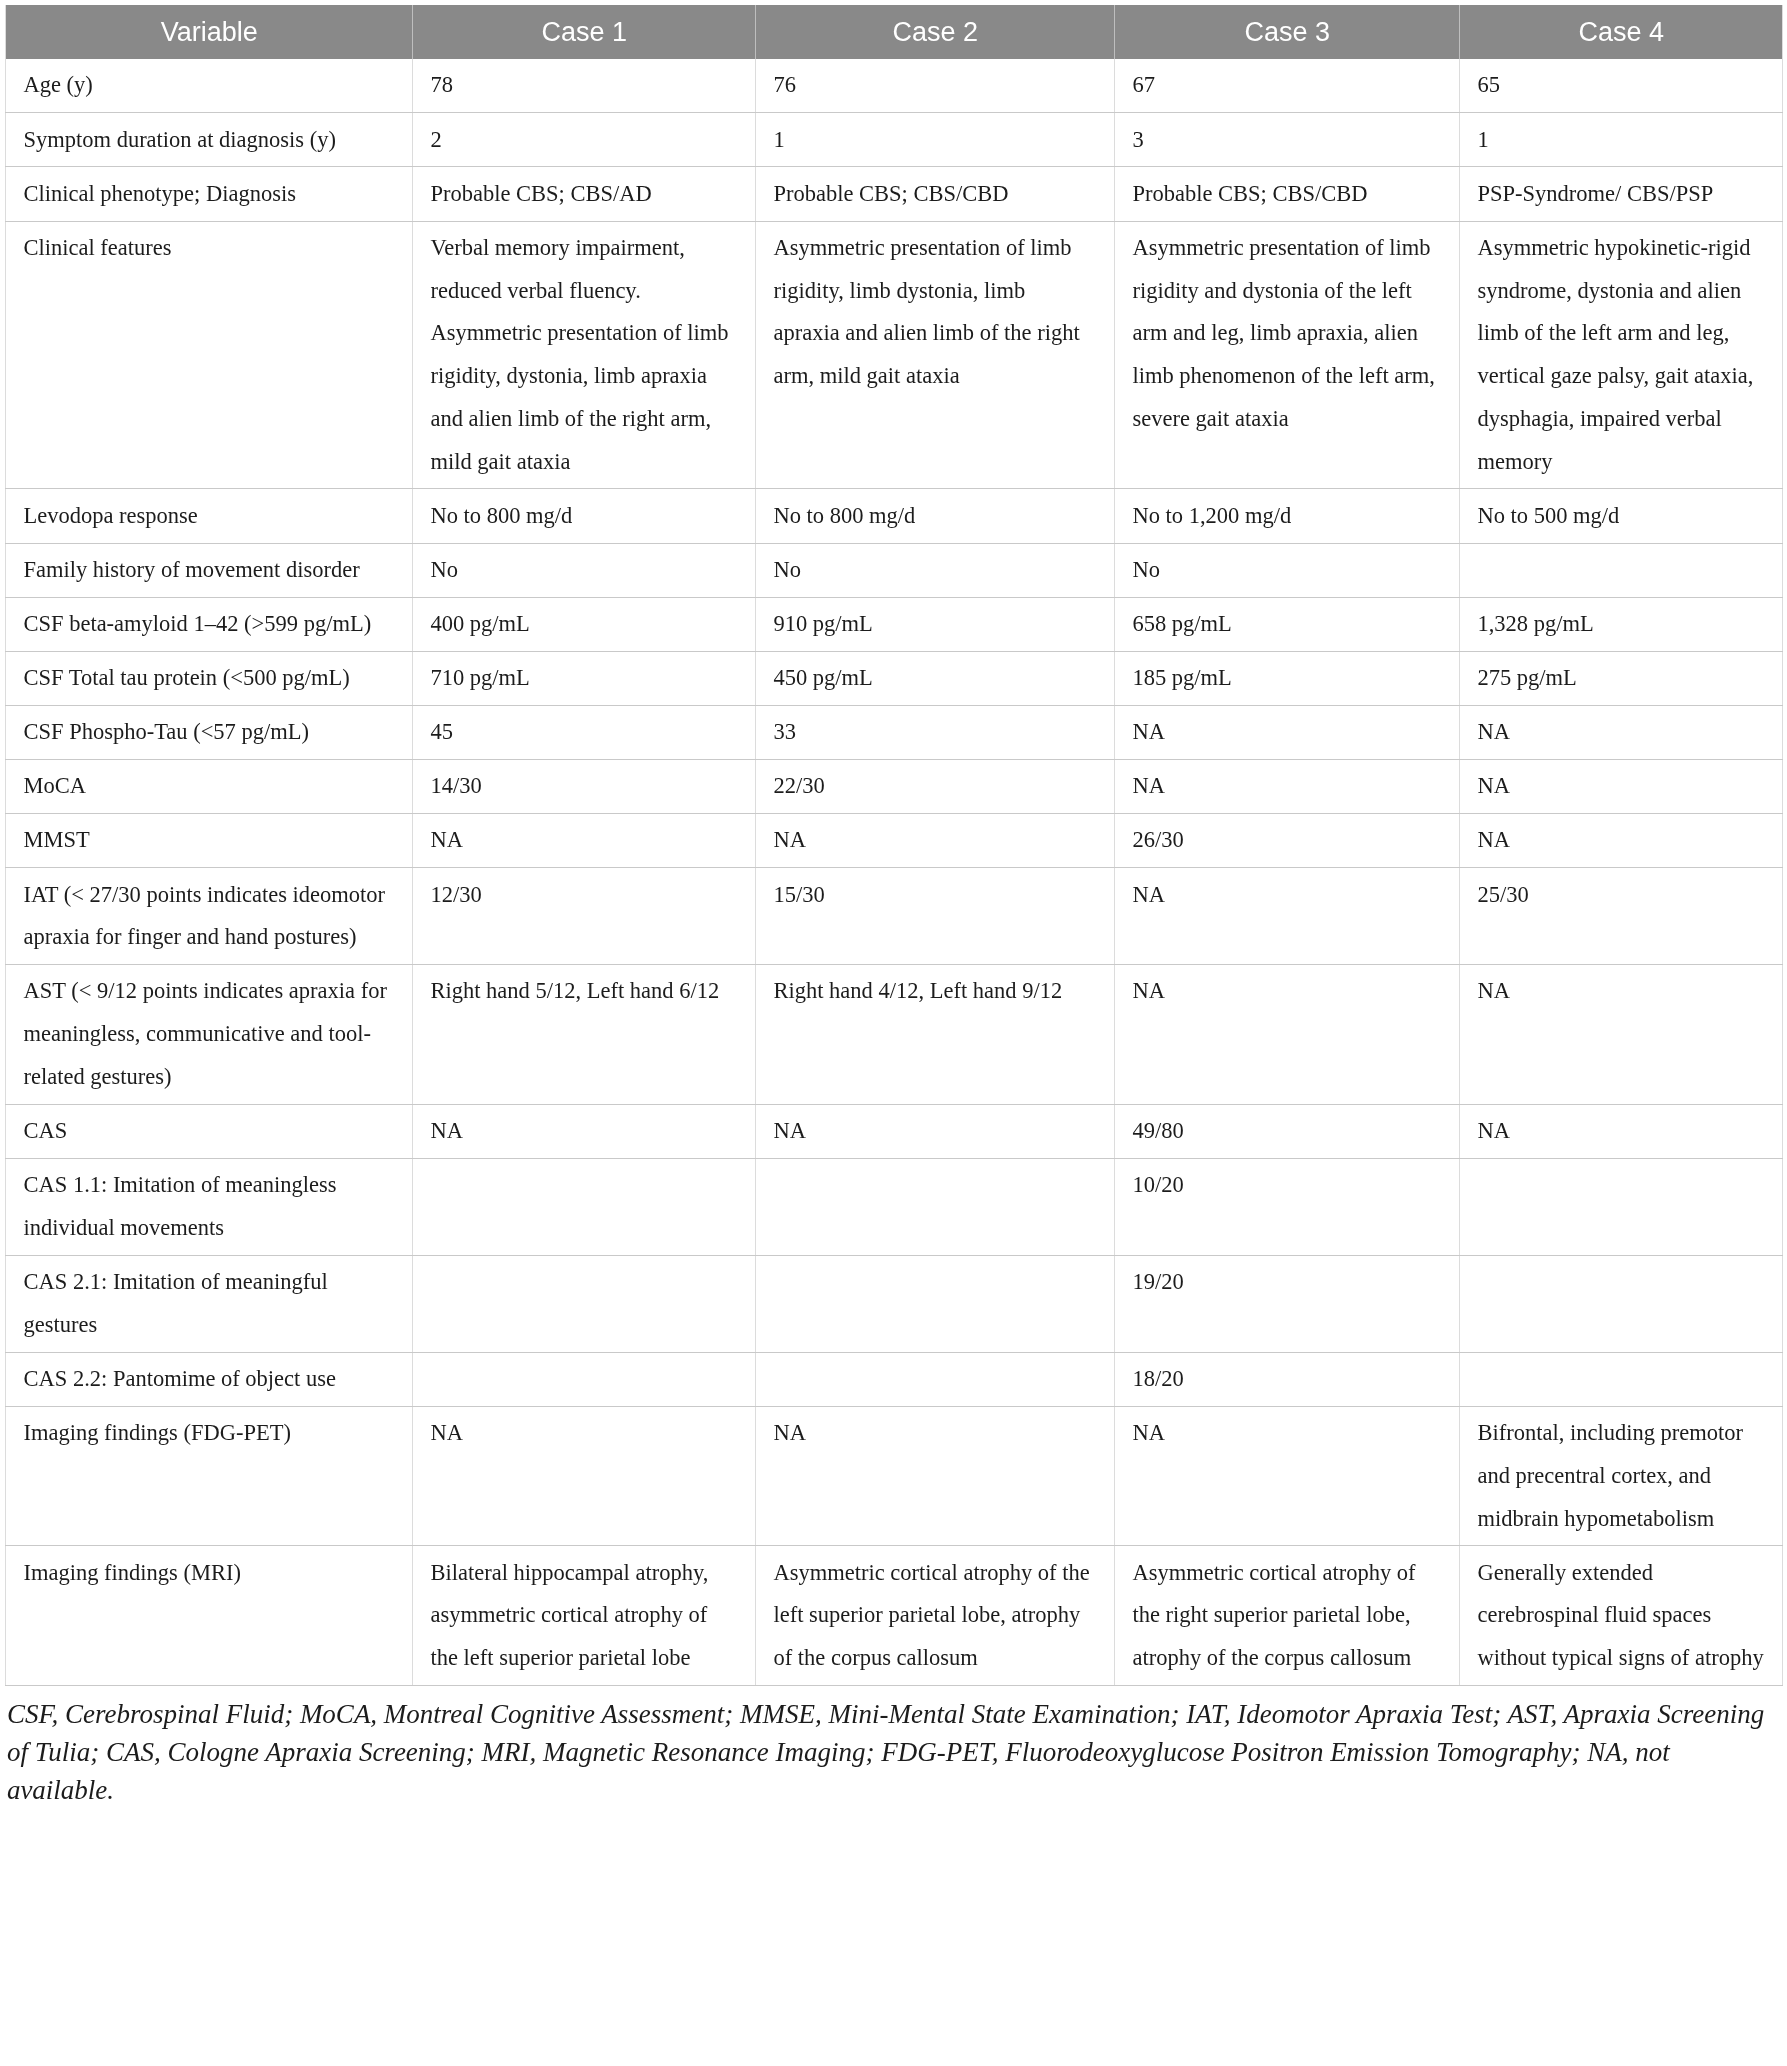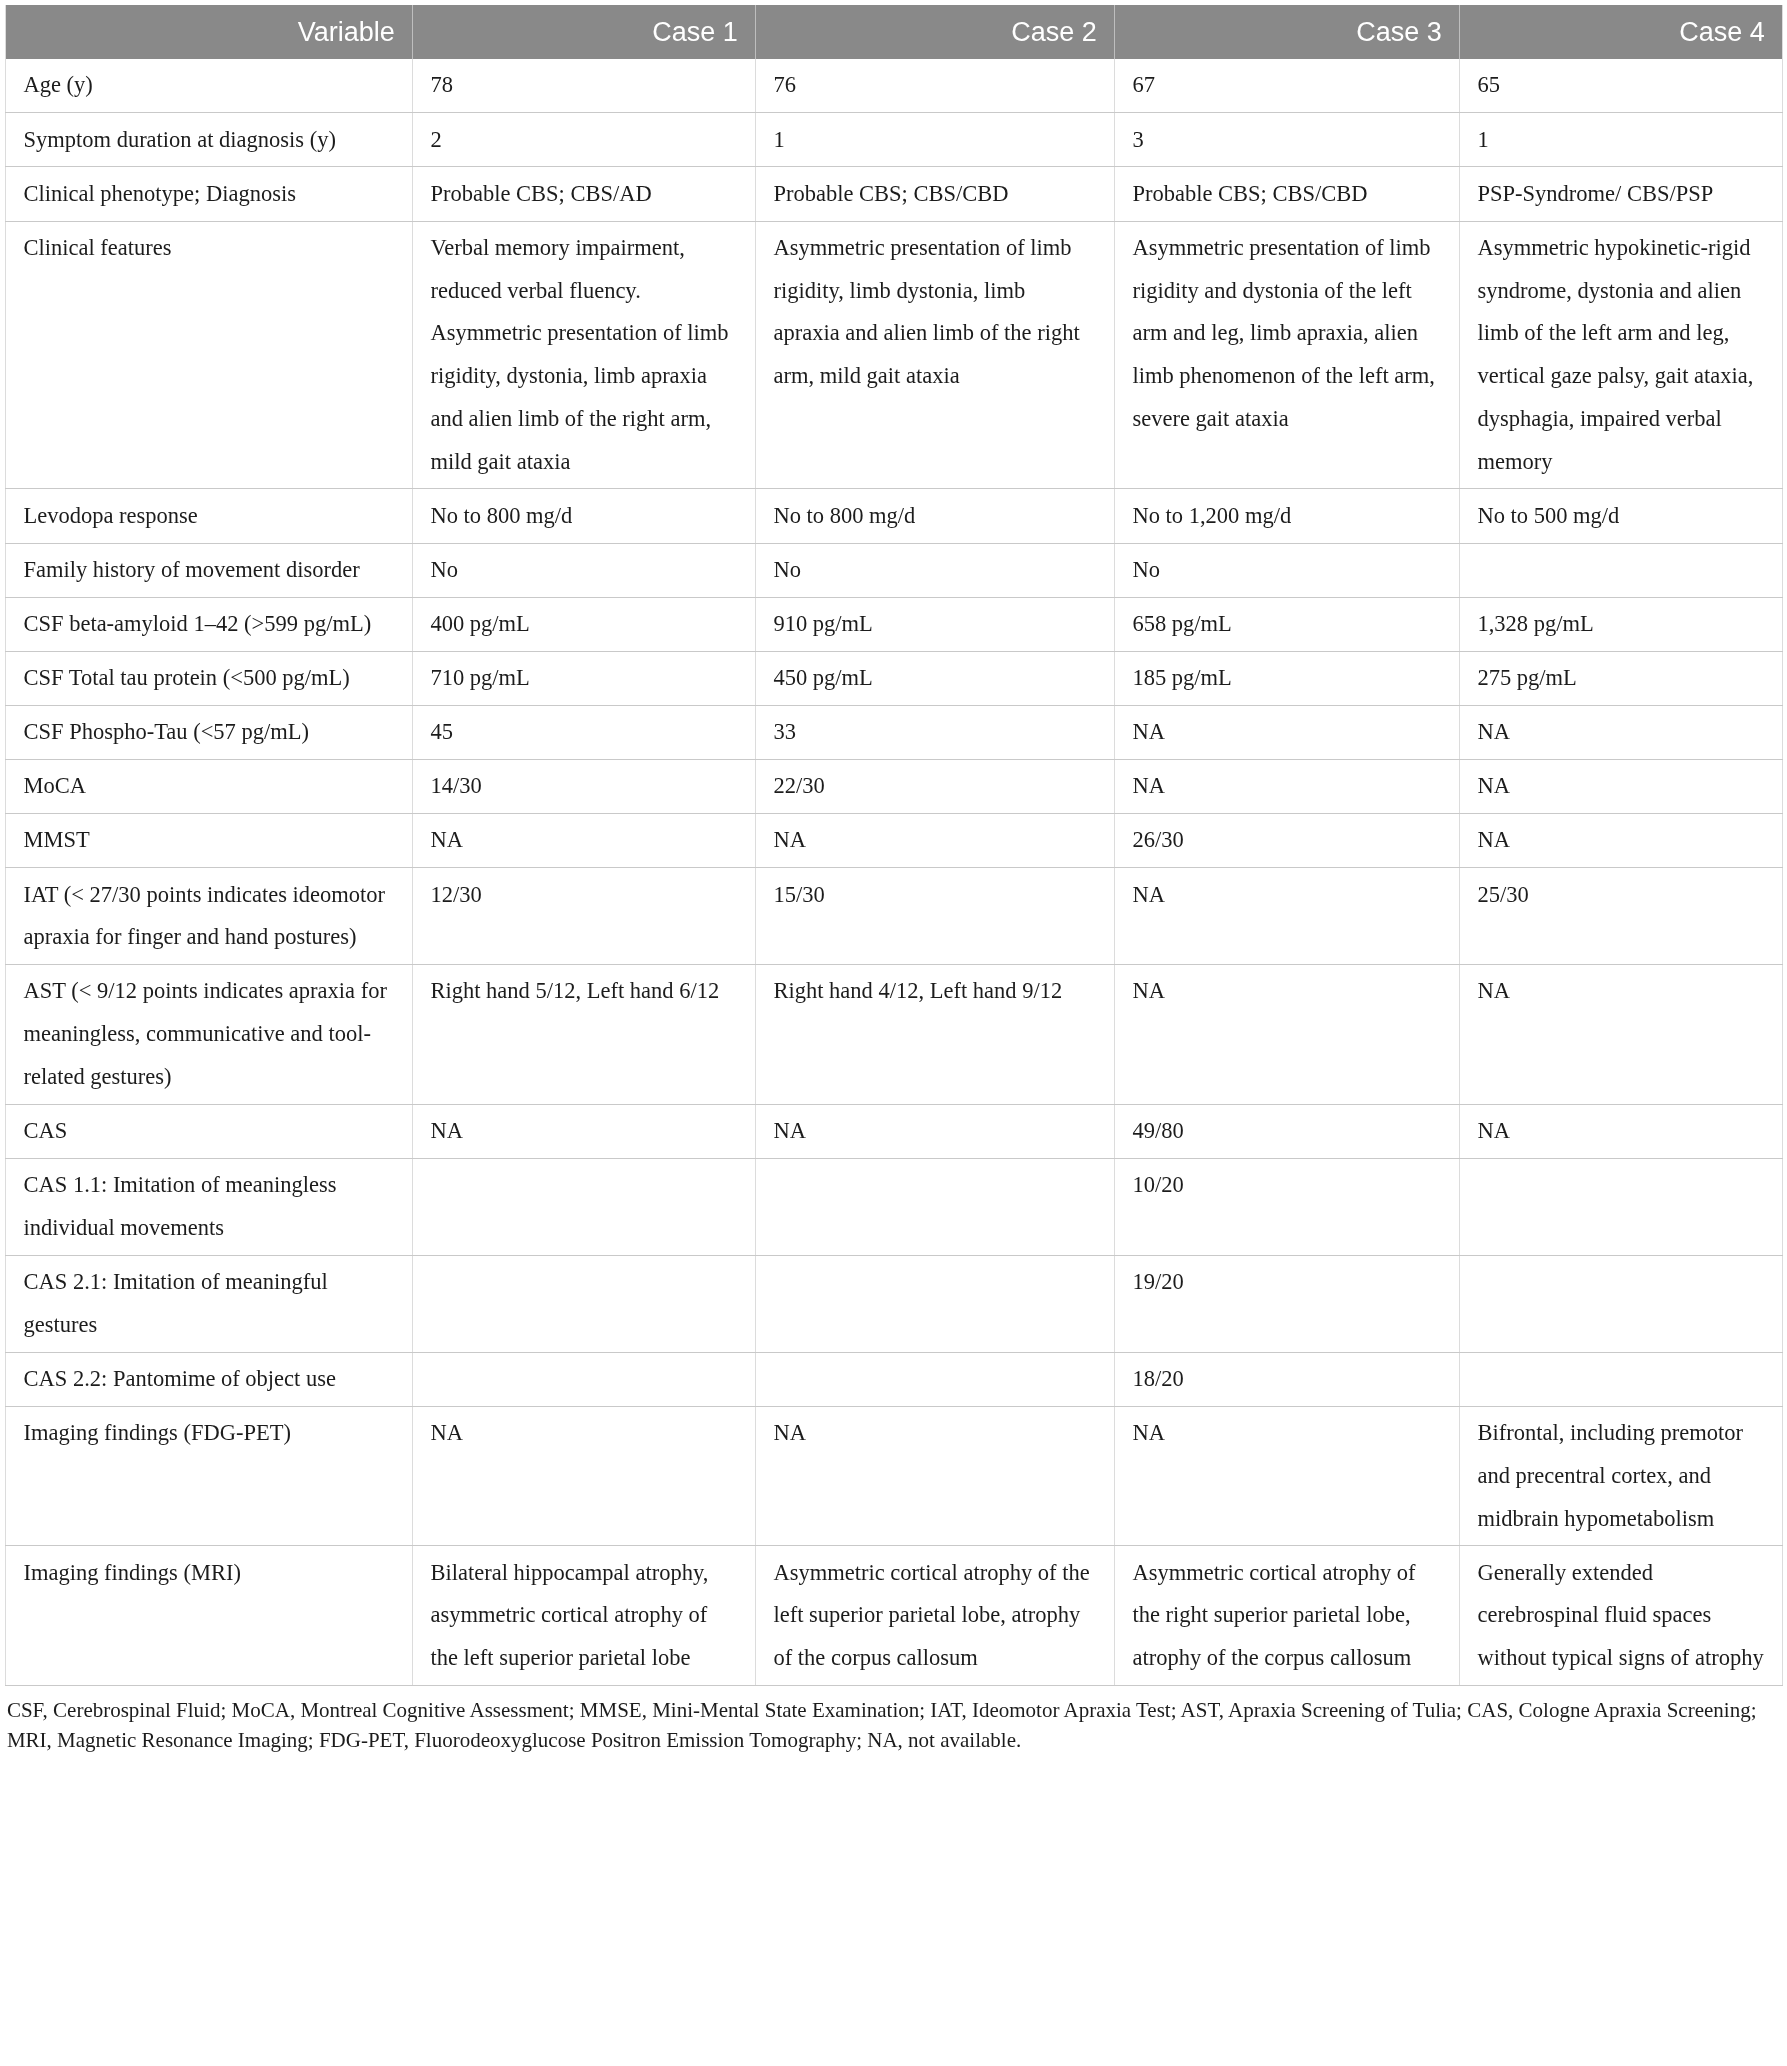--- a/index.html
+++ b/index.html
@@ -33,44 +33,45 @@
   col.c-1    { width: 343px; }
   col.c-2    { width: 359px; }
   col.c-3    { width: 345px; }
   col.c-4    { width: 323px; }
   thead th {
     background: var(--header-bg);
     color: var(--header-text);
     font-family: "Liberation Sans", sans-serif;
     font-weight: normal;
     font-size: 27px;
-    text-align: right;
+    text-align: center;
     vertical-align: middle;
     height: 54px;
     padding: 0 17.3px;
     border-right: 1.7px solid rgba(255,255,255,0.45);
   }
   thead th:last-child { border-right: none; }
   tbody td {
     font-size: 22.5px;
     line-height: 1.9;
     vertical-align: top;
     text-align: left;
     padding: 5.2px 17.3px;
     border-bottom: 1.7px solid var(--row-border);
     border-right: 0.9px solid var(--column-border);
     background: var(--background);
     word-wrap: break-word;
   }
   tbody td:last-child { border-right: none; }
   .footnote {
-    font-size: 21px;
+    font-size: 27px;
     line-height: 1.4;
     margin: 10.4px 1.7px 0 1.7px;
     color: var(--body-text);
+    font-style: italic;
   }
 </style>
 </head>
 <body>
 
 <table>
   <colgroup>
     <col class="c-var">
       <col class="c-1">
       <col class="c-2">

